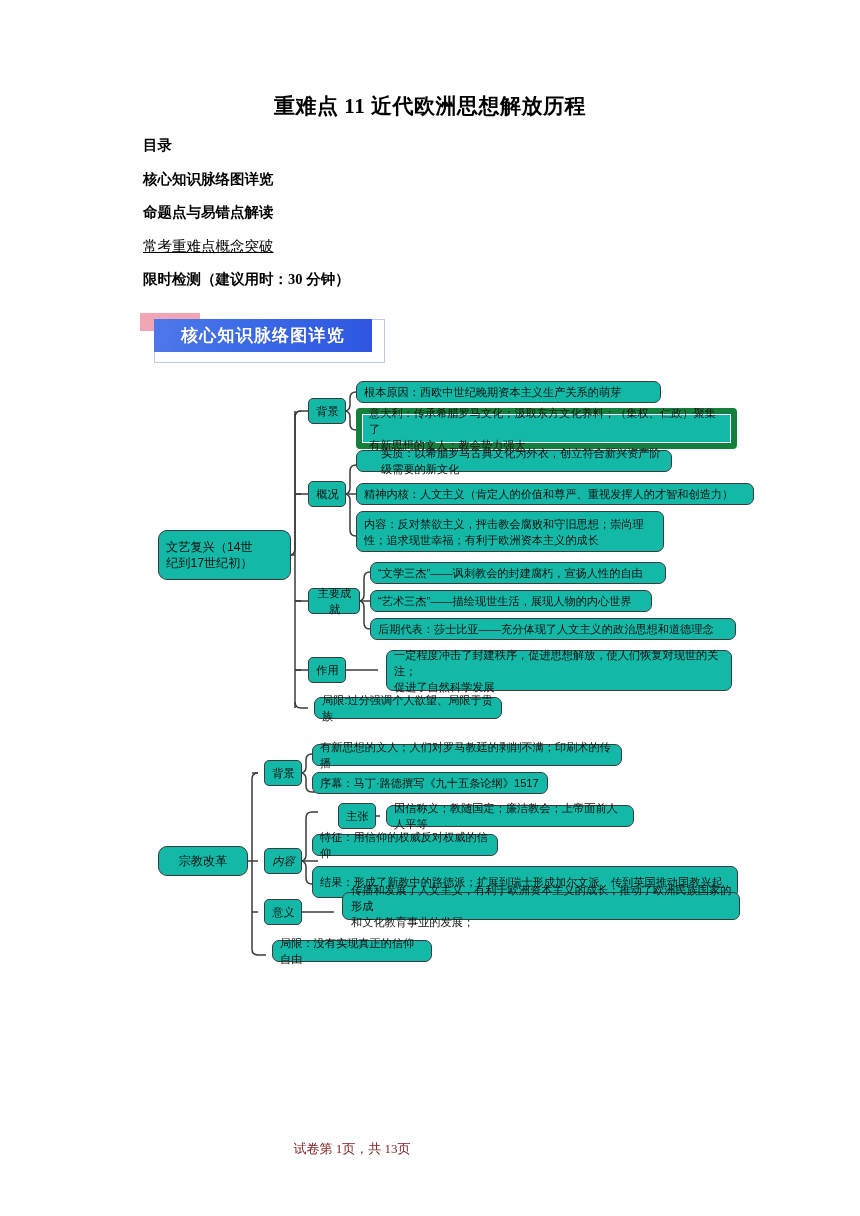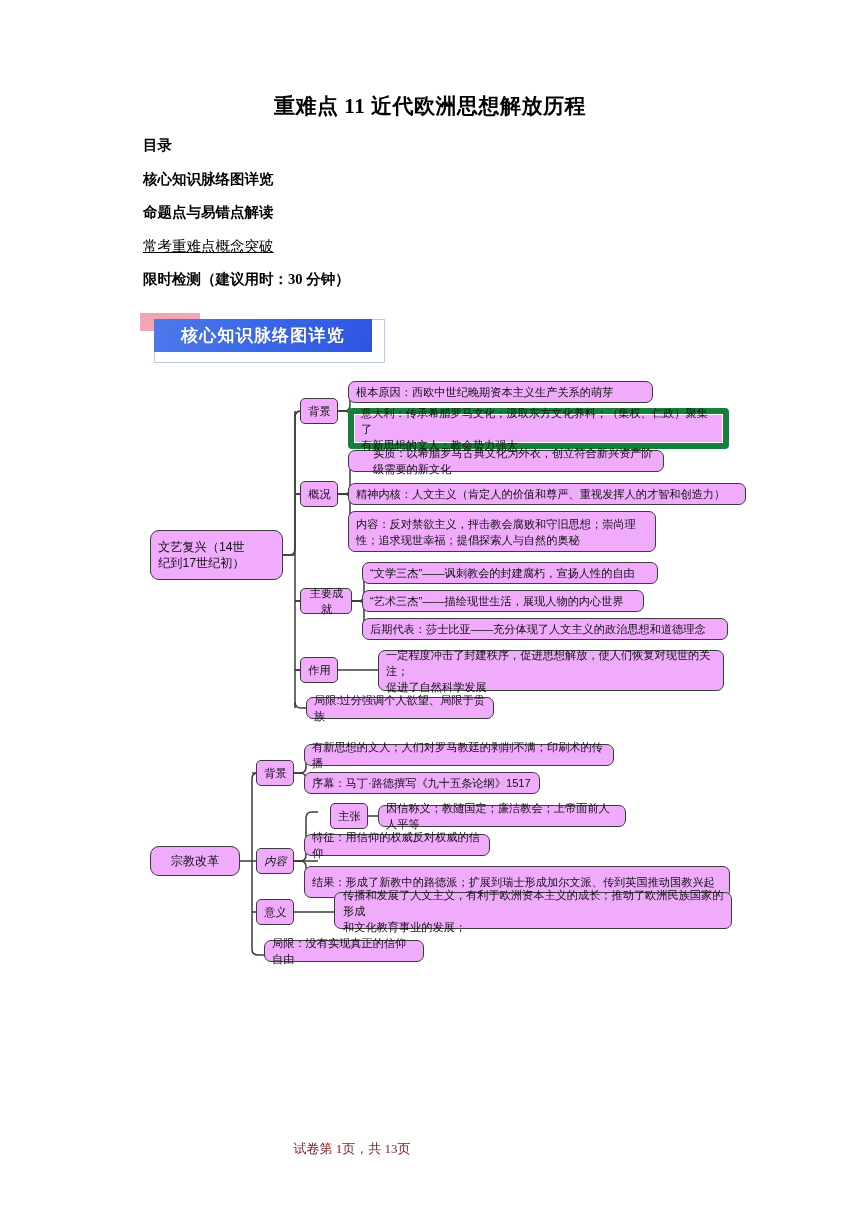--- a/index.html
+++ b/index.html
@@ -113,30 +113,31 @@
   .mm-svg {
     position: absolute;
     left: 0; top: 0;
   }
 
   .node {
     position: absolute;
     box-sizing: border-box;
     border: 1.6px solid #3b3b3b;
     border-radius: 7px;
-    background: #f0abfc;
+    background: #14b8a6;
     font-family: "Liberation Sans", "DejaVu Sans", sans-serif;
     font-size: 11.2px;
     line-height: 16px;
     color: #111;
     padding: 3px 6px 3px 7px;
     display: flex;
     align-items: center;
     white-space: pre-wrap;
     pointer-events: auto;
+    margin-left: 8px;
   }
   .node.root {
     border-width: 1.9px;
     border-radius: 9px;
     font-size: 12.2px;
     padding: 4px 7px;
   }
   .node.branch {
     border-radius: 5px;
     justify-content: center;
@@ -250,21 +251,21 @@
     <div class="node selected" style="left:348px; top:408px; width:381px; height:41px;">意大利：传承希腊罗马文化；汲取东方文化养料；（集权、仁政）聚集了
 有新思想的文人；教会势力强大</div>
 
     <div class="node branch" style="left:300px; top:481px; width:38px; height:26px;">概况</div>
 
     <div class="node" style="left:348px; top:450px; width:316px; height:22px;padding-left:24px;">实质：以希腊罗马古典文化为外衣，创立符合新兴资产阶级需要的新文化</div>
 
     <div class="node" style="left:348px; top:483px; width:398px; height:22px;">精神内核：人文主义（肯定人的价值和尊严、重视发挥人的才智和创造力）</div>
 
     <div class="node" style="left:348px; top:511px; width:308px; height:41px;">内容：反对禁欲主义，抨击教会腐败和守旧思想；崇尚理
-性；追求现世幸福；提倡探索人与自然的奥秘</div>
+性；追求现世幸福；有利于欧洲资本主义的成长</div>
 
     <div class="node branch" style="left:300px; top:588px; width:52px; height:26px;">主要成就</div>
 
     <div class="node" style="left:362px; top:562px; width:296px; height:22px;">“文学三杰”——讽刺教会的封建腐朽，宣扬人性的自由</div>
 
     <div class="node" style="left:362px; top:590px; width:282px; height:22px;">“艺术三杰”——描绘现世生活，展现人物的内心世界</div>
 
     <div class="node" style="left:362px; top:618px; width:366px; height:22px;">后期代表：莎士比亚——充分体现了人文主义的政治思想和道德理念</div>
 
     <div class="node branch" style="left:300px; top:657px; width:38px; height:26px;">作用</div>
@@ -287,21 +288,21 @@
     <div class="node branch" style="left:330px; top:803px; width:38px; height:26px;">主张</div>
 
     <div class="node" style="left:378px; top:805px; width:248px; height:22px;">因信称义；教随国定；廉洁教会；上帝面前人人平等</div>
 
     <div class="node" style="left:304px; top:834px; width:186px; height:22px;">特征：用信仰的权威反对权威的信仰</div>
 
     <div class="node" style="left:304px; top:866px; width:426px; height:32px;">结果：形成了新教中的路德派；扩展到瑞士形成加尔文派、传到英国推动国教兴起</div>
 
     <div class="node branch" style="left:256px; top:899px; width:38px; height:26px;">意义</div>
 
-    <div class="node" style="left:334px; top:892px; width:398px; height:37px;padding-left:8px;">传播和发展了人文主义，有利于欧洲资本主义的成长；推动了欧洲民族国家的形成
+    <div class="node" style="left:334px; top:892px; width:398px; height:28px;padding-left:8px;">传播和发展了人文主义，有利于欧洲资本主义的成长；推动了欧洲民族国家的形成
 和文化教育事业的发展；</div>
 
     <div class="node" style="left:264px; top:940px; width:160px; height:22px;">局限：没有实现真正的信仰自由</div>
   </div>
 
   <div class="footer">试卷第 1页，共 13页</div>
 
 </div>
 
 </body></html>

